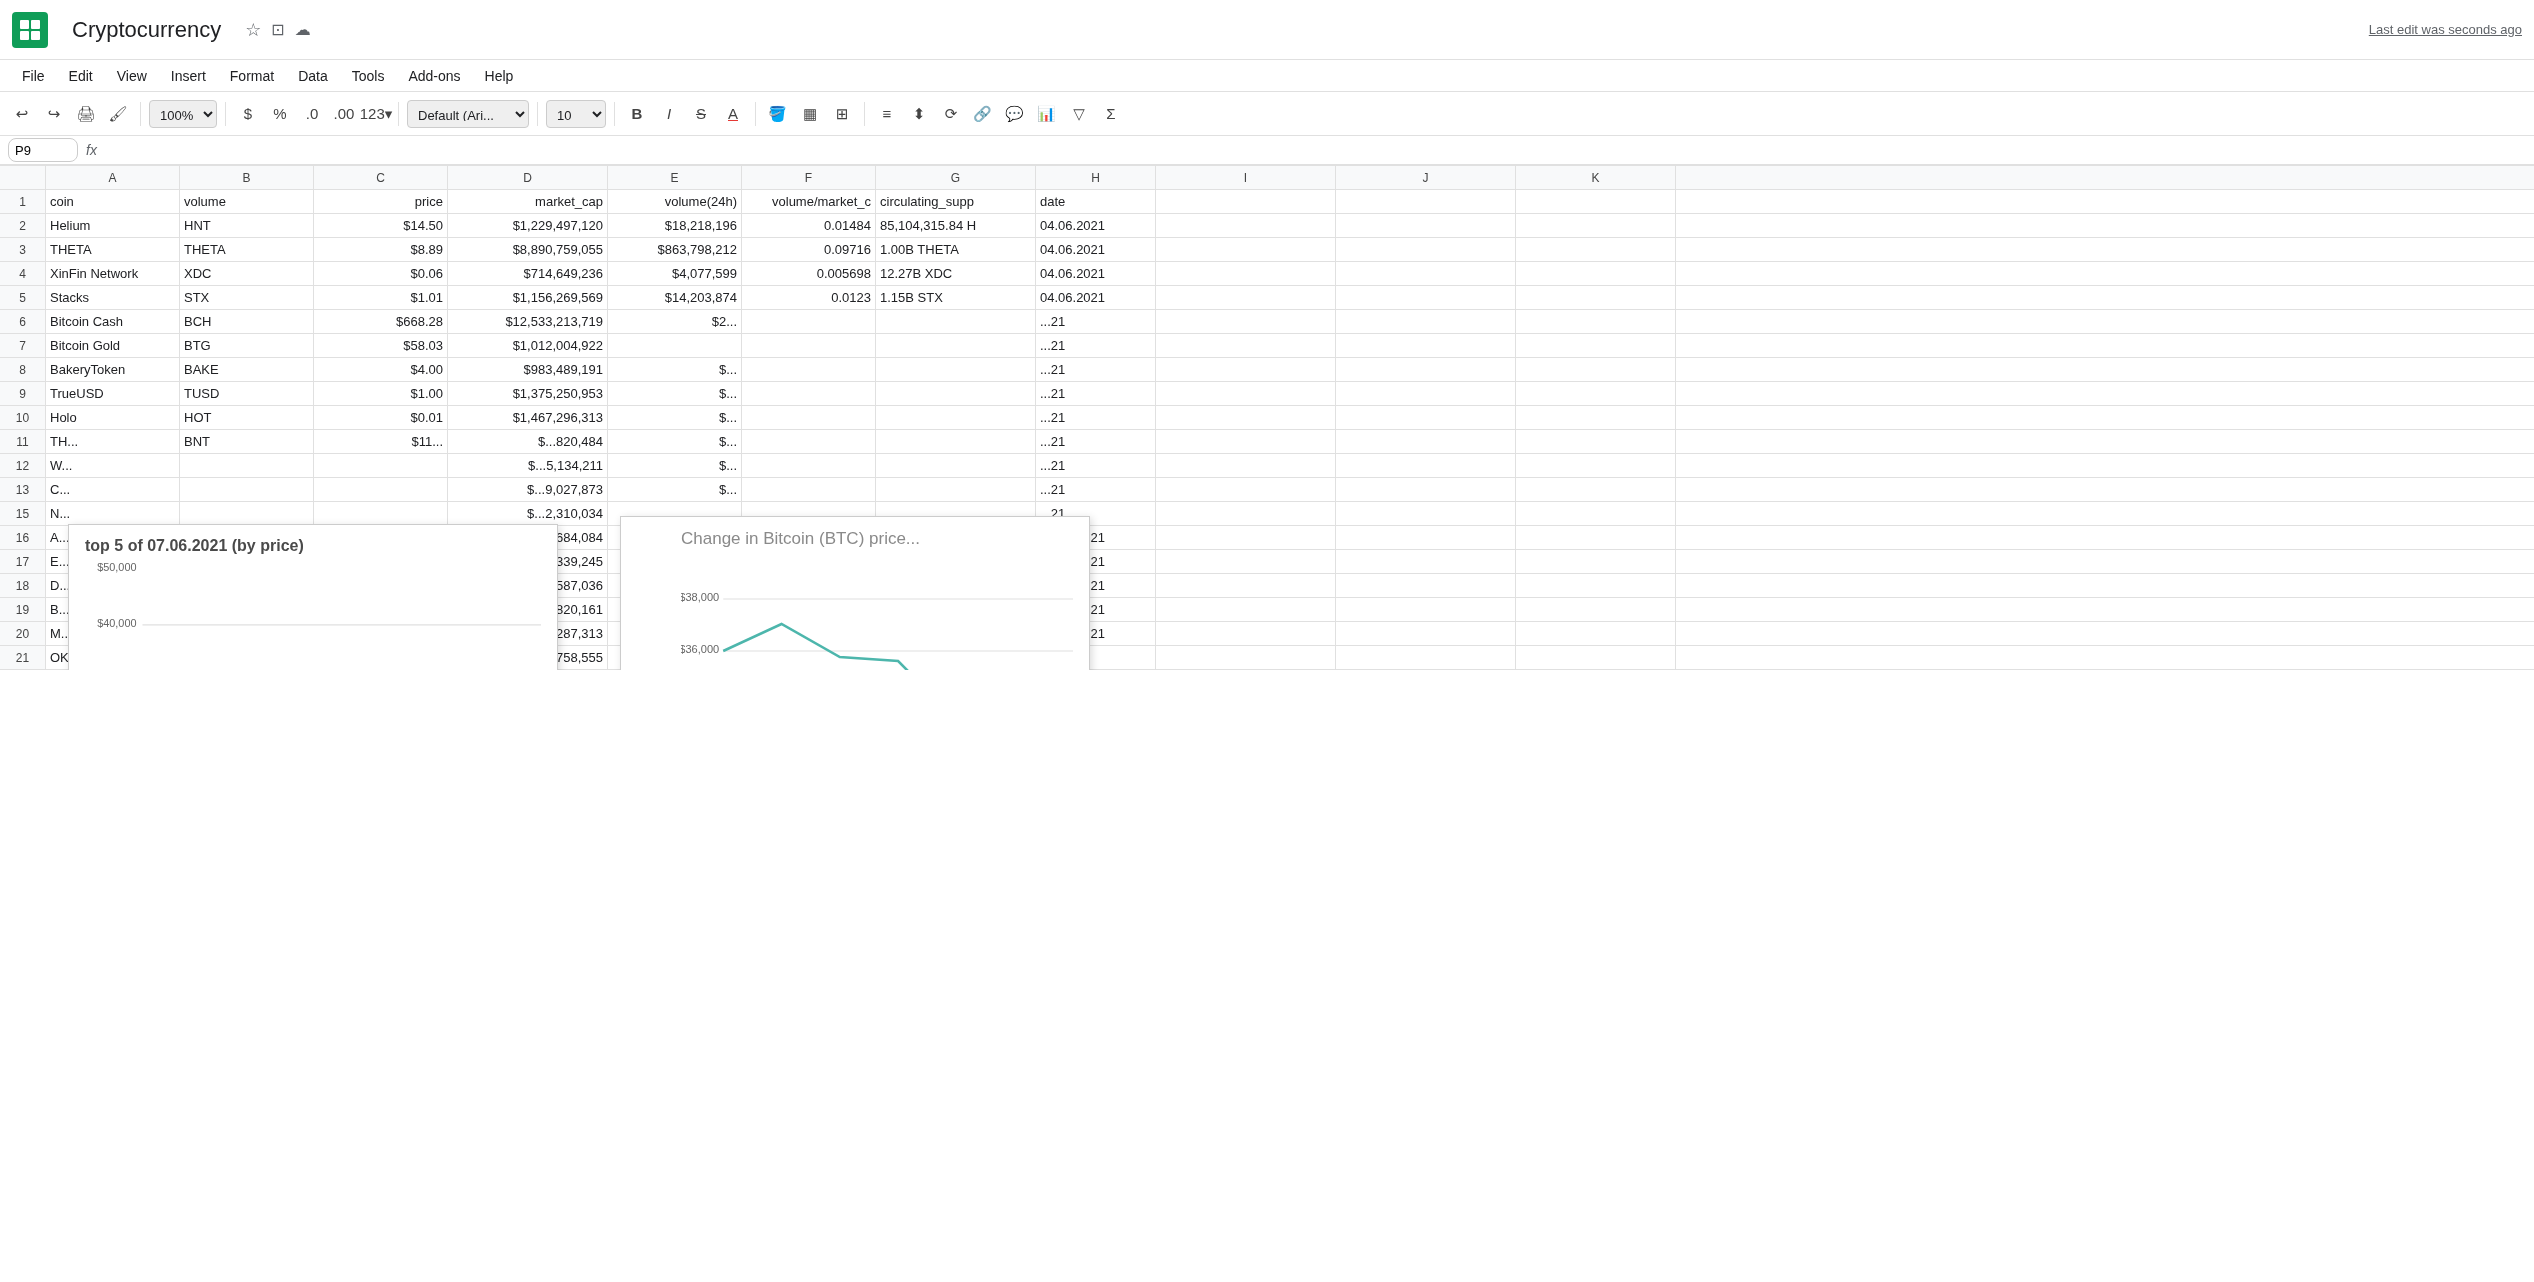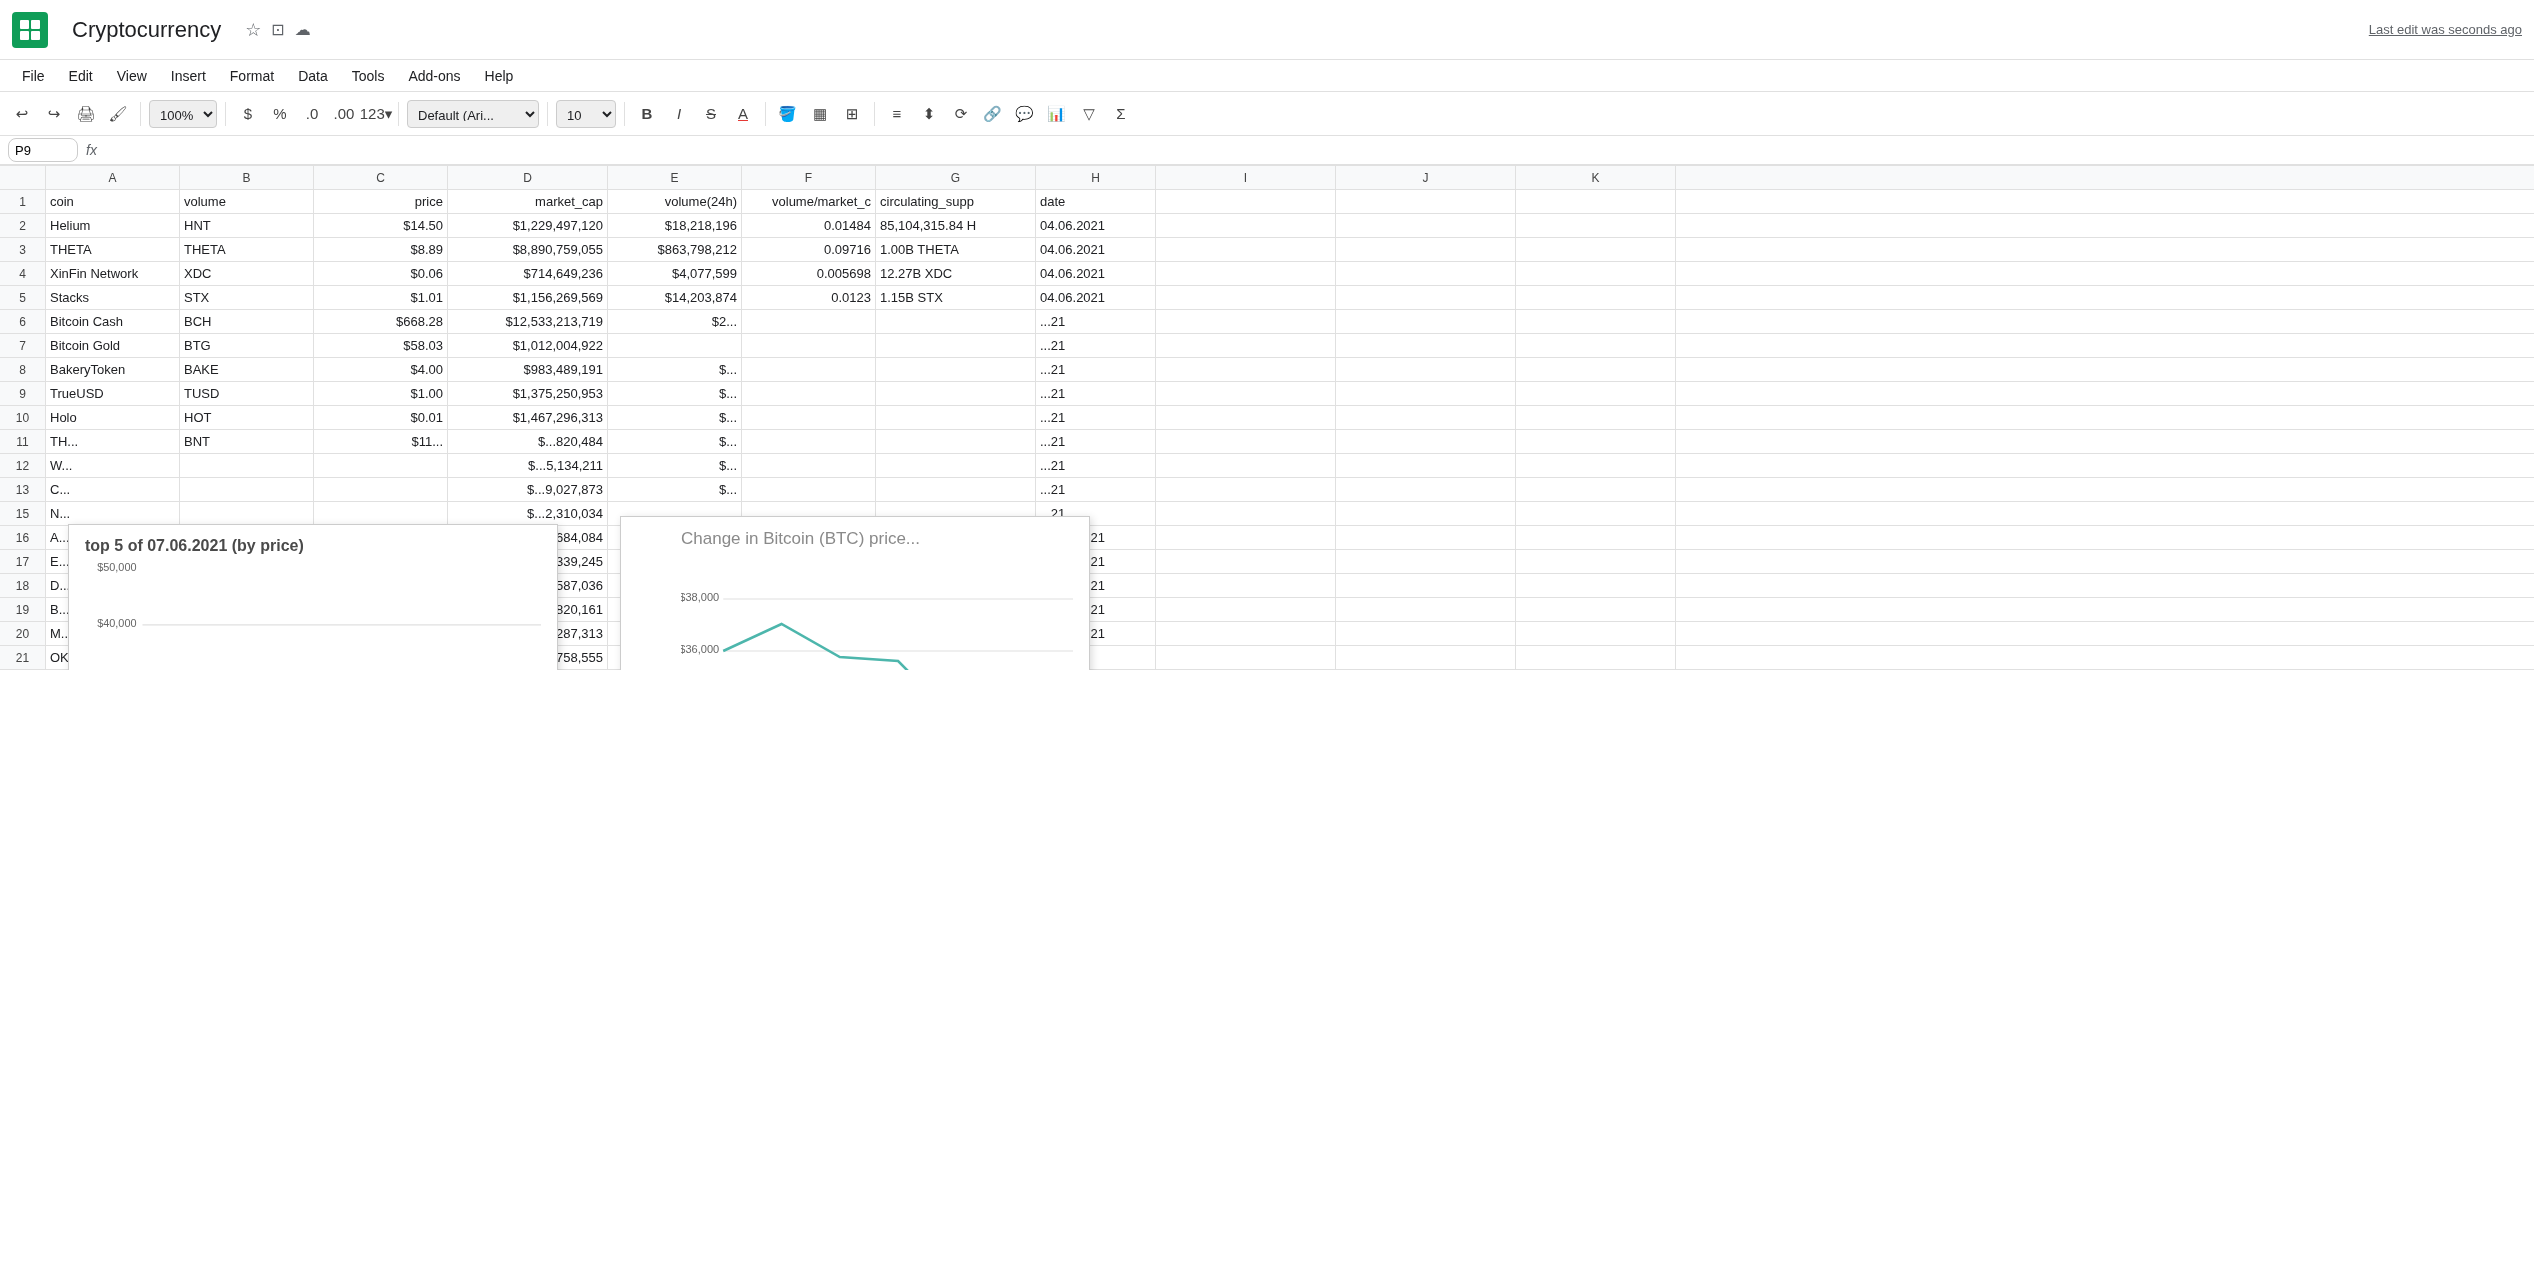--- a/index.html
+++ b/index.html
@@ -251,21 +251,21 @@
   <select class="toolbar-select">
     <option>100%</option>
   </select>
   <div class="toolbar-sep"></div>
   <div class="toolbar-btn">$</div>
   <div class="toolbar-btn">%</div>
   <div class="toolbar-btn">.0</div>
   <div class="toolbar-btn">.00</div>
   <div class="toolbar-btn">123▾</div>
   <div class="toolbar-sep"></div>
-  <select class="toolbar-select" style="width:132px;">
+  <select class="toolbar-select" style="width:122px;">
     <option>Default (Ari...</option>
   </select>
   <div class="toolbar-sep"></div>
   <select class="toolbar-select" style="width:60px;">
     <option>10</option>
   </select>
   <div class="toolbar-sep"></div>
   <div class="toolbar-btn toolbar-bold">B</div>
   <div class="toolbar-btn toolbar-italic">I</div>
   <div class="toolbar-btn toolbar-strike">S</div>

